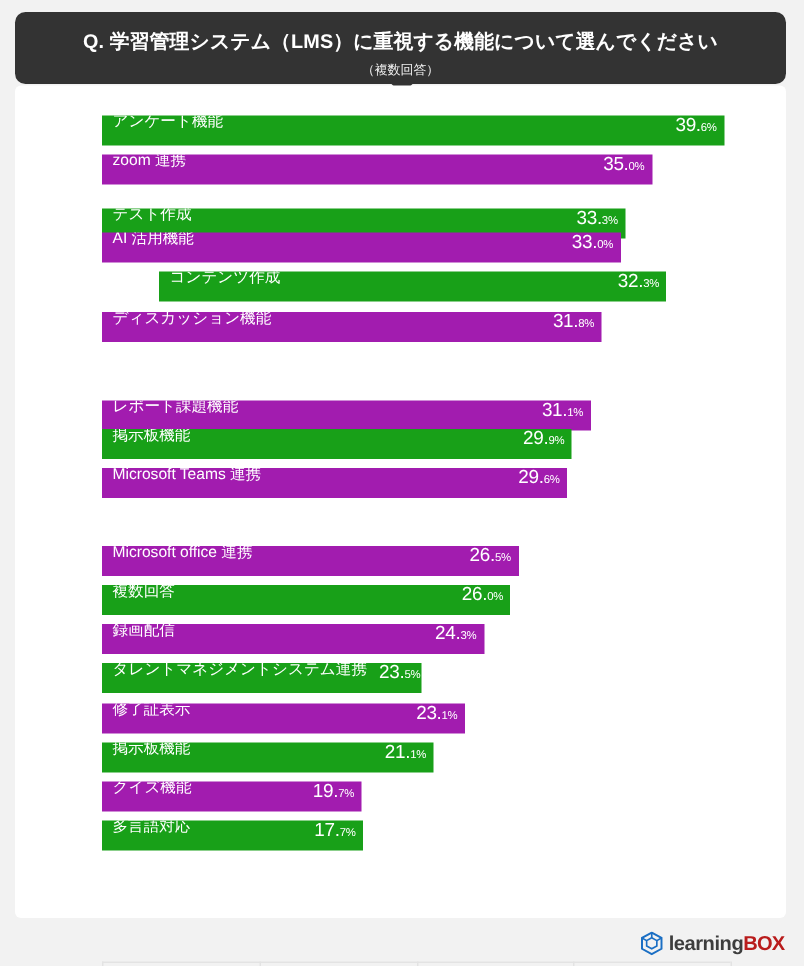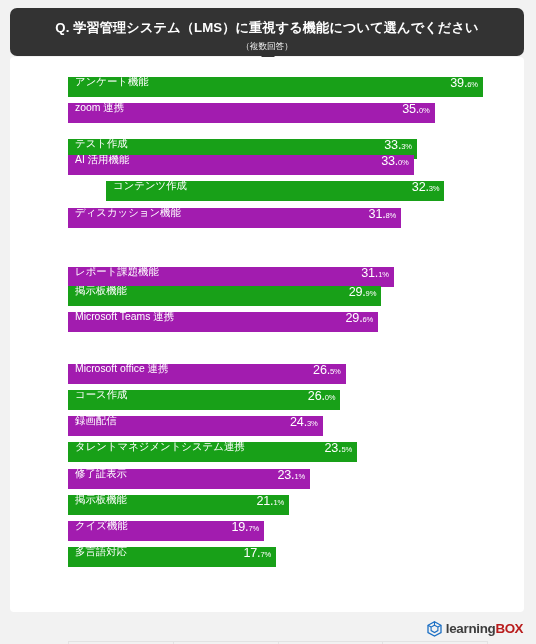--- a/index.html
+++ b/index.html
@@ -208,56 +208,56 @@
         </div>
       </div>
       <div class="bar-row" style="top: 293.1px; width: 446px;">
         <div class="bar blue" style="width: 277.587px;">
           <span class="bar-label">Microsoft office 連携</span>
           <span class="bar-value">26.<span class="pct">5%</span></span>
         </div>
       </div>
       <div class="bar-row" style="top: 319.2px; width: 446px;">
         <div class="bar green" style="width: 272.35px;">
-          <span class="bar-label">コース作成</span>
+          <span class="bar-label">複数回答</span>
           <span class="bar-value">26.<span class="pct">0%</span></span>
         </div>
       </div>
       <div class="bar-row" style="top: 345.3px; width: 446px;">
         <div class="bar blue" style="width: 254.542px;">
           <span class="bar-label">録画配信</span>
           <span class="bar-value">24.<span class="pct">3%</span></span>
         </div>
       </div>
       <div class="bar-row" style="top: 371.4px; width: 446px;">
-        <div class="bar green" style="width: 289px;">
+        <div class="bar green" style="width: 213px;">
           <span class="bar-label">タレントマネジメントシステム連携</span>
           <span class="bar-value">23.<span class="pct">5%</span></span>
         </div>
       </div>
       <div class="bar-row" style="top: 397.5px; width: 446px;">
         <div class="bar blue" style="width: 241.972px;">
           <span class="bar-label">修了証表示</span>
           <span class="bar-value">23.<span class="pct">1%</span></span>
         </div>
       </div>
       <div class="bar-row" style="top: 423.6px; width: 446px;">
         <div class="bar green" style="width: 221.023px; gap: 24px;">
           <span class="bar-label">掲示板機能</span>
           <span class="bar-value">21.<span class="pct">1%</span></span>
         </div>
       </div>
       <div class="bar-row" style="top: 449.7px; width: 446px;">
-        <div class="bar blue" style="width: 196px;">
+        <div class="bar blue" style="width: 173px;">
           <span class="bar-label">クイズ機能</span>
           <span class="bar-value">19.<span class="pct">7%</span></span>
         </div>
       </div>
       <div class="bar-row" style="top: 475.8px; width: 446px;">
-        <div class="bar green" style="width: 208px;">
+        <div class="bar green" style="width: 174px;">
           <span class="bar-label">多言語対応</span>
           <span class="bar-value">17.<span class="pct">7%</span></span>
         </div>
       </div>
     </div>
   <div id="axis-line"></div>
 
 <div class="axis-tick" style="left: 58px;"></div>
     <div class="axis-tick" style="left: 162.75px;"></div>
     <div class="axis-tick" style="left: 267.5px;"></div>

